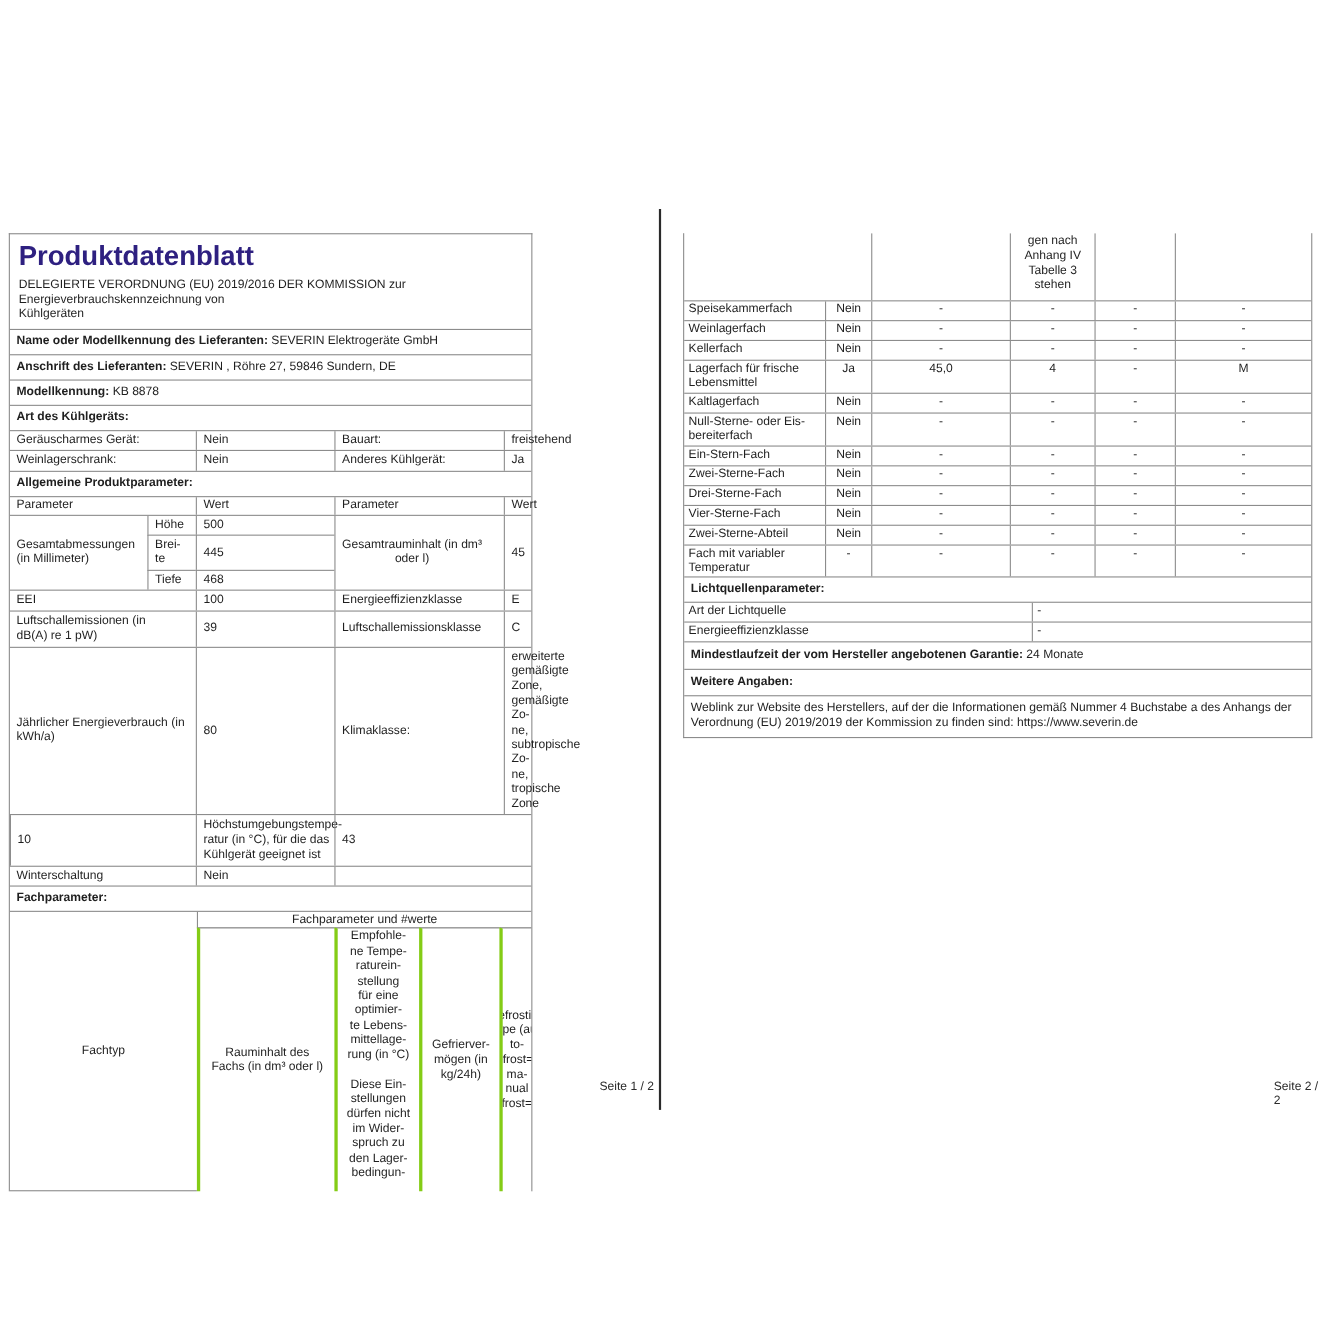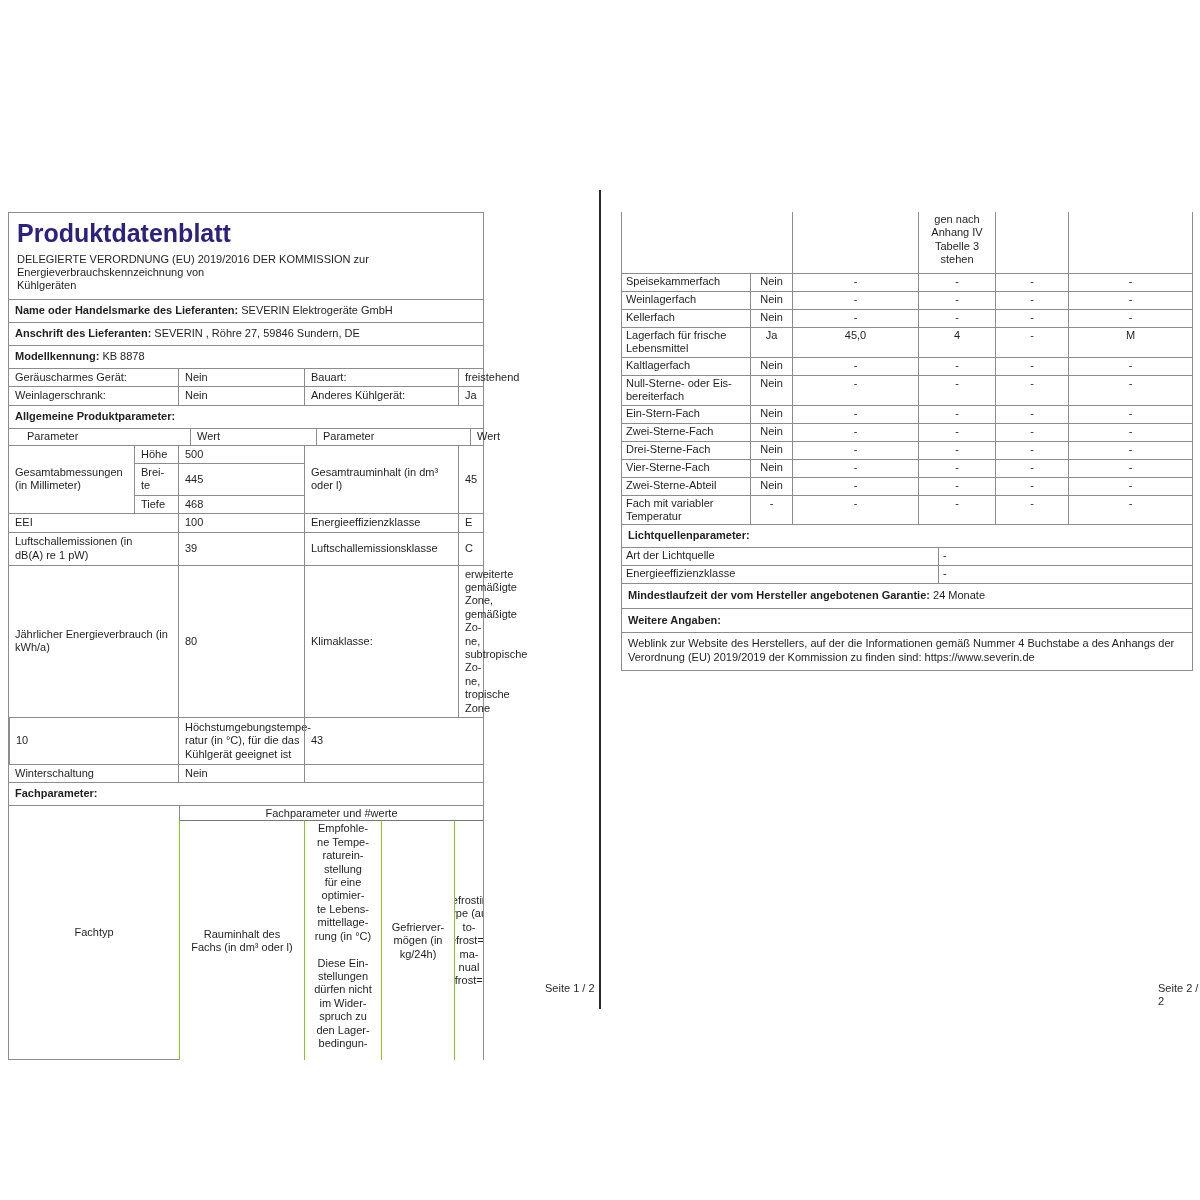--- a/index.html
+++ b/index.html
@@ -19,23 +19,23 @@
   .title-block{padding:7px 8px 6px 8px;}
   .doc-title{color:#2e2080;font-size:25px;font-weight:bold;line-height:1.1;margin-bottom:5px;}
   .doc-sub{font-size:11px;}
   .kv{padding:4px 6px;min-height:14px;}
   .kv .lbl{font-weight:bold;}
   .section{padding:4px 6px;font-weight:bold;min-height:14px;}
   .g4{display:grid;grid-template-columns:169px 126px 154px 1fr;}
   .g4w{display:grid;grid-template-columns:169px 126px 1fr;}
   .dims{display:grid;grid-template-columns:125px 44px 126px 154px 1fr;}
   .c{padding:2px 6px;display:flex;align-items:center;white-space:pre-line;box-sizing:border-box;}
-  .ch{padding:1px 6px;display:flex;align-items:center;min-height:16px;box-sizing:border-box;margin-left:12px;}
+  .ch{padding:1px 6px;display:flex;align-items:center;min-height:16px;box-sizing:border-box;}
   .fach-wrap{display:grid;grid-template-columns:170px 125px 77px 73px 1fr;grid-template-rows:14px 240px;}
-  .fach-wrap .dk{border-left:1px solid #84cc16;}
+  .fach-wrap .dk{border-left:3px solid #84cc16;}
   .banner{grid-column:2/6;display:flex;align-items:center;justify-content:center;border-left:1px solid #8c8c8c;box-sizing:border-box;}
   .fachtyp-cell{grid-row:1/3;grid-column:1;display:flex;align-items:center;justify-content:center;border-bottom:1px solid #8c8c8c;box-sizing:border-box;}
   .fh{border-top:1px solid #777;display:flex;align-items:center;justify-content:center;text-align:center;white-space:pre-line;overflow:hidden;box-sizing:border-box;padding:1px 2px;}
   .fh.top{align-items:flex-start;line-height:13.4px;}
   .seite{position:absolute;font-size:11px;color:#2a2a2a;}
   
   .g6{display:grid;grid-template-columns:128px 42px 126px 77px 73px 1fr;}
   .p2c{padding:1px 4px;box-sizing:border-box;white-space:pre-line;min-height:17px;}
   .cen{text-align:center;padding:1px 2px;}
   .hdrpart{height:61px;overflow:hidden;}
@@ -49,34 +49,35 @@
 
 <div class="page" id="page1">
 
   <div class="title-block">
     <div class="doc-title">Produktdatenblatt</div>
     <div class="doc-sub pre">DELEGIERTE VERORDNUNG (EU) 2019/2016 DER KOMMISSION zur Energieverbrauchskennzeichnung von
 Kühlgeräten</div>
   </div>
 
   <div class="kv bt">
-    <span class="lbl">Name oder Handelsmarke des Lieferanten: </span>
+    <span class="lbl">Name oder Modellkennung des Lieferanten: </span>
     <span>SEVERIN Elektrogeräte GmbH</span>
   </div>
 
   <div class="kv bt">
     <span class="lbl">Anschrift des Lieferanten: </span>
     <span>SEVERIN , Röhre 27, 59846 Sundern, DE</span>
   </div>
 
   <div class="kv bt">
     <span class="lbl">Modellkennung: </span>
     <span>KB 8878</span>
   </div>
 
+  <div class="section bt">Art des Kühlgeräts:</div>
 
   <div class="g4 bt">
     <div class="c">Geräuscharmes Gerät:</div>
     <div class="c bl">Nein</div>
     <div class="c bl">Bauart:</div>
     <div class="c bl">freistehend</div>
   </div>
   <div class="g4 bt">
     <div class="c">Weinlagerschrank:</div>
     <div class="c bl">Nein</div>
@@ -96,21 +97,21 @@
   <div class="dims bt">
     <div class="c" style="grid-row:1/4;grid-column:1;">Gesamtabmessungen
 (in Millimeter)</div>
     <div class="c bl" style="grid-row:1;grid-column:2;">Höhe</div>
     <div class="c bl" style="grid-row:1;grid-column:3;">500</div>
     <div class="c bl bt" style="grid-row:2;grid-column:2;">Brei-
 te</div>
     <div class="c bl bt" style="grid-row:2;grid-column:3;">445</div>
     <div class="c bl bt" style="grid-row:3;grid-column:2;">Tiefe</div>
     <div class="c bl bt" style="grid-row:3;grid-column:3;">468</div>
-    <div class="c bl" style="grid-row:1/4;grid-column:4;">Gesamtrauminhalt (in dm³
+    <div class="c bl" style="grid-row:1/4;grid-column:4;text-align:center;">Gesamtrauminhalt (in dm³
 oder l)</div>
     <div class="c bl" style="grid-row:1/4;grid-column:5;">45</div>
   </div>
 
   <div class="g4 bt">
     <div class="c">EEI</div>
     <div class="c bl">100</div>
     <div class="c bl">Energieeffizienzklasse</div>
     <div class="c bl">E</div>
   </div>

